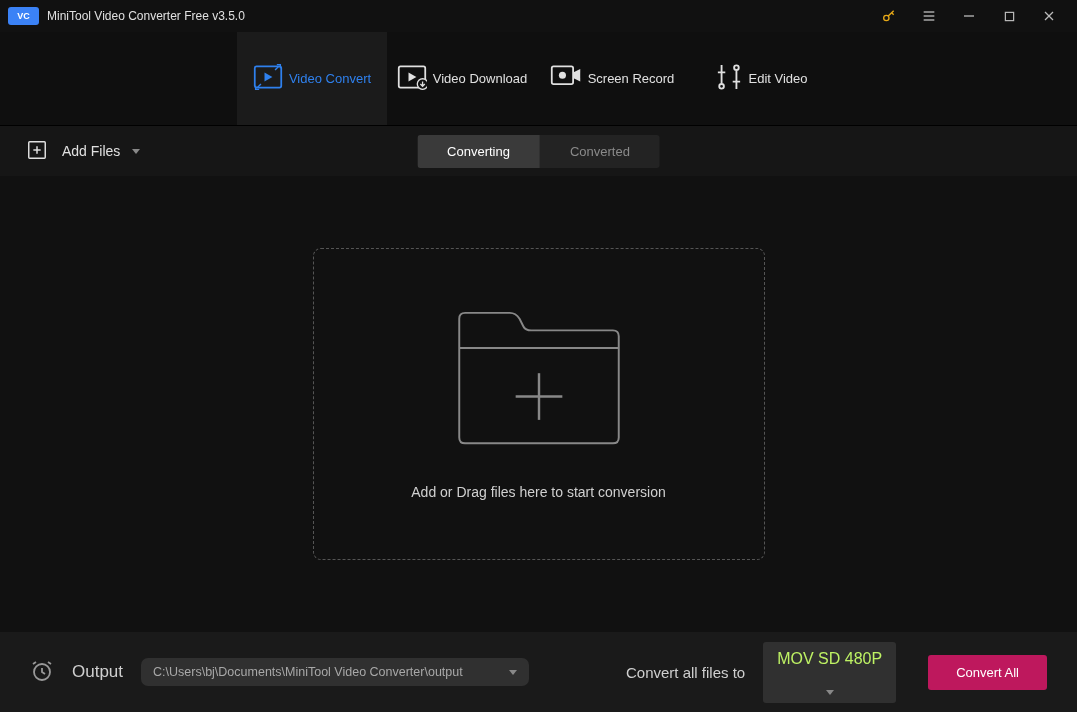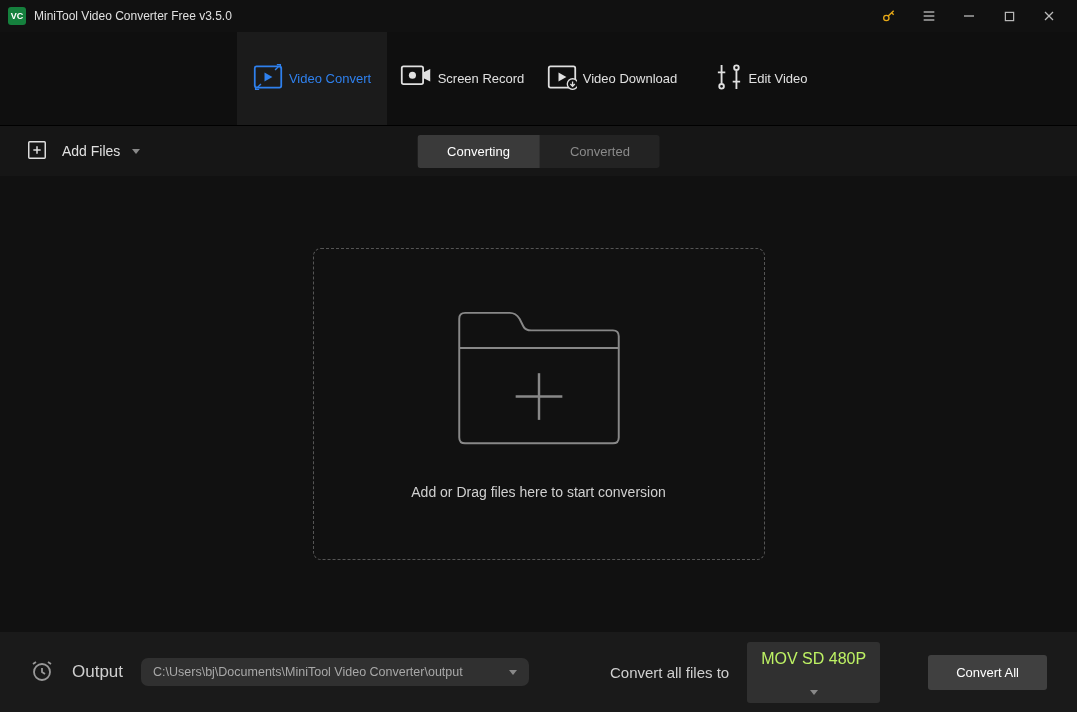--- a/index.html
+++ b/index.html
@@ -15,23 +15,23 @@
 
 
 .titlebar {
   height: 32px;
   background: #111111;
   display: flex;
   align-items: center;
   padding: 0 8px;
 }
 .app-logo {
-  width: 18px;
+  width: 31px;
   height: 18px;
-  background: #15803d;
+  background: #3b82f6;
   border-radius: 3px;
   display: flex;
   align-items: center;
   justify-content: center;
   color: #fff;
   font-size: 9px;
   font-weight: bold;
   margin-right: 8px;
 }
 .titlebar-text { font-size: 12px; color: #e0e0e0; }
@@ -171,27 +171,27 @@
   font-size: 16px;
   color: #bef264;
   display: flex;
   align-items: center;
   gap: 22px;
   cursor: pointer;
   font-weight: 500;
   flex-direction: column;
 }
 .convert-all-btn {
-  background: #404040;
+  background: #be185d;
   color: #fff;
   padding: 10px 28px;
   border-radius: 3px;
   font-size: 13px;
   cursor: pointer;
-  margin-left: 30px;
+  margin-left: 14px;
   font-weight: 500;
 }
 
 .caret-down {
   width: 0; height: 0;
   border-left: 4px solid transparent;
   border-right: 4px solid transparent;
   border-top: 5px solid #888;
 }
 </style>
@@ -240,38 +240,38 @@
           <rect x="2" y="2" width="30" height="24" rx="2"></rect>
           <polygon points="13,9 13,19 22,14" fill="currentColor" stroke="none"></polygon>
           <path d="M27 0 L31 0 L31 4 M29 2 L25 6" stroke-width="1.6"></path>
           <path d="M7 28 L3 28 L3 24 M5 26 L9 22" stroke-width="1.6"></path>
         </svg>
     </span>
     <span class="nav-label">Video Convert</span>
   </div>
   <div class="nav-tab">
     <span class="nav-icon">
-      <svg width="32" height="26" viewBox="0 0 36 28" fill="none" stroke="currentColor" stroke-width="2">
-          <rect x="2" y="2" width="24" height="20" rx="2"></rect>
-          <circle cx="14" cy="12" r="4" fill="currentColor" stroke="none"></circle>
-          <path d="M26 9 L34 5 L34 19 L26 15 Z" fill="currentColor" stroke="none"></path>
-        </svg>
-    </span>
-    <span class="nav-label">Screen Record</span>
-  </div>
-  <div class="nav-tab">
-    <span class="nav-icon">
       <svg width="30" height="26" viewBox="0 0 34 28" fill="none" stroke="currentColor" stroke-width="2">
           <rect x="2" y="2" width="30" height="24" rx="2"></rect>
           <polygon points="13,9 13,19 22,14" fill="currentColor" stroke="none"></polygon>
           <circle cx="29" cy="22" r="6" fill="#111" stroke="currentColor" stroke-width="1.5"></circle>
           <path d="M29 19 L29 24 M26.5 22 L29 24.5 L31.5 22" stroke-width="1.5"></path>
         </svg>
     </span>
     <span class="nav-label">Video Download</span>
+  </div>
+  <div class="nav-tab">
+    <span class="nav-icon">
+      <svg width="32" height="26" viewBox="0 0 36 28" fill="none" stroke="currentColor" stroke-width="2">
+          <rect x="2" y="2" width="24" height="20" rx="2"></rect>
+          <circle cx="14" cy="12" r="4" fill="currentColor" stroke="none"></circle>
+          <path d="M26 9 L34 5 L34 19 L26 15 Z" fill="currentColor" stroke="none"></path>
+        </svg>
+    </span>
+    <span class="nav-label">Screen Record</span>
   </div>
   <div class="nav-tab">
     <span class="nav-icon">
       <svg width="26" height="28" viewBox="0 0 28 30" fill="none" stroke="currentColor" stroke-width="2">
           <path d="M6 2 L6 22 M22 8 L22 28"></path>
           <circle cx="6" cy="25" r="2.5"></circle>
           <circle cx="22" cy="5" r="2.5"></circle>
           <path d="M2 10 L10 10 M18 20 L26 20"></path>
         </svg>
     </span>

